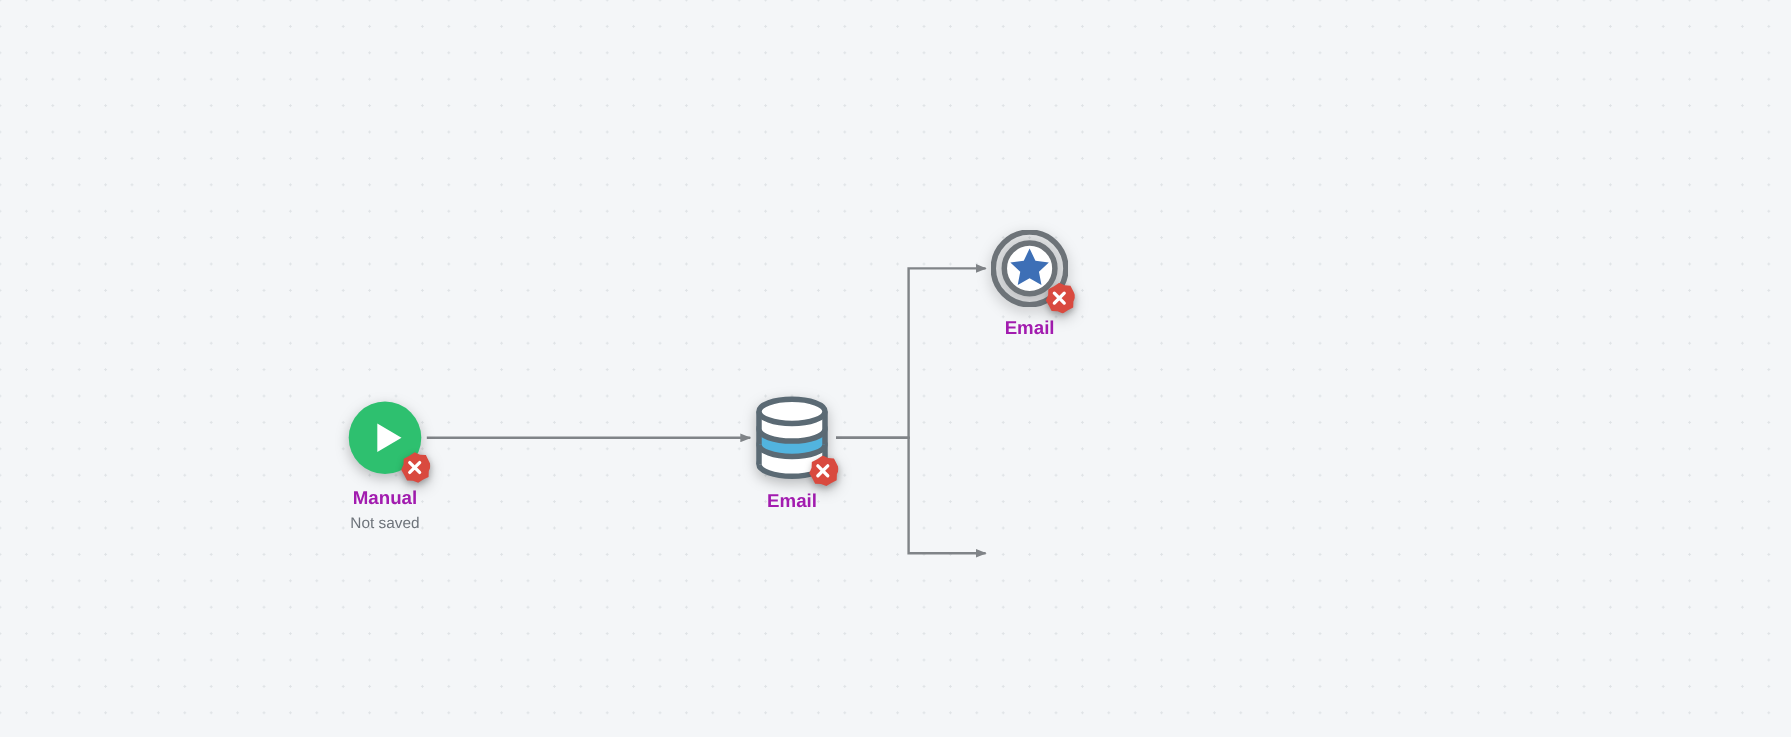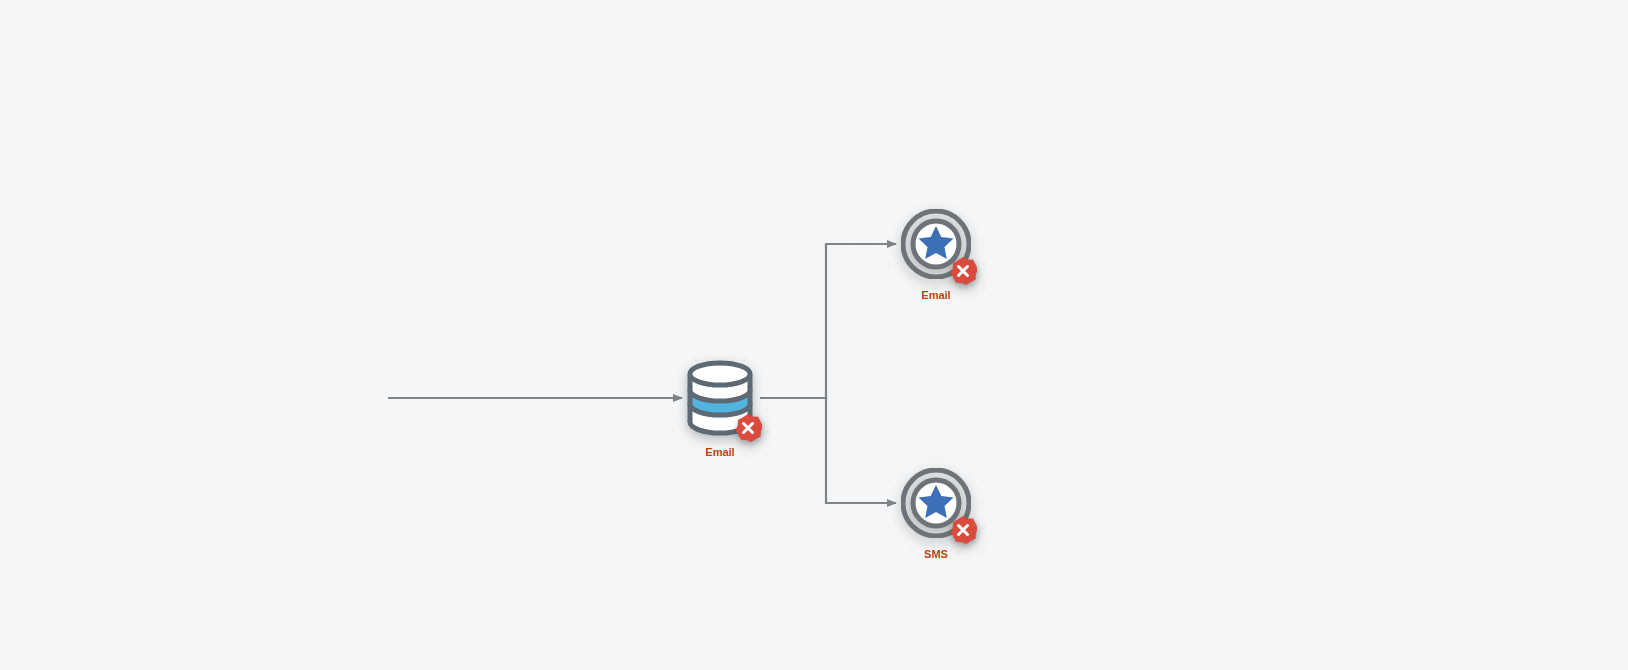--- a/index.html
+++ b/index.html
@@ -25,23 +25,23 @@
     left: 0; top: 0;
     width: 1628px; height: 670px;
     pointer-events: none;
   }
   .node {
     position: absolute;
     text-align: center;
     width: 120px;
   }
   .node .label-title {
-    font-size: 11px;
+    font-size: 17px;
     font-weight: 700;
-    color: #c2410c;
+    color: #a21caf;
     margin-top: 10px;
   }
   .node .label-sub {
     font-size: 14px;
     color: #6d737a;
     margin-top: 4px;
   }
   .icon-wrap {
     position: relative;
     width: 70px;
@@ -74,20 +74,36 @@
       </marker>
     </defs>
 
     <path d="M 388 398 L 682 398" stroke="#808488" stroke-width="2.2" fill="none" marker-end="url(#arrow)"></path>
 
     <path d="M 760 398 L 826 398 L 826 244 L 896 244" stroke="#808488" stroke-width="2.2" fill="none" marker-end="url(#arrow)"></path>
 
     <path d="M 760 398 L 826 398 L 826 503 L 896 503" stroke="#808488" stroke-width="2.2" fill="none" marker-end="url(#arrow)"></path>
   </svg>
 
+  <div class="node" style="left:290px; top:363px;">
+    <div class="icon-wrap icon-shadow">
+      <svg viewBox="0 0 70 70" width="70" height="70">
+        <circle cx="35" cy="35" r="33" fill="#2ec06f"></circle>
+        <path d="M28 22 L50 35 L28 48 Z" fill="#ffffff"></path>
+      </svg>
+      <div class="error-badge">
+        <svg viewBox="0 0 28 28" width="28" height="28">
+          <path d="M14 1 L18.5 3.2 L23.5 3.5 L25.8 8 L28 12.5 L26 17 L25.8 22 L21.3 24.3 L17 27 L12.5 25.2 L7.5 25 L5.2 20.5 L2.5 16 L4.5 11.5 L4.7 6.5 L9.2 4.2 Z" transform="translate(-1,-1) scale(1.07)" fill="#d94a3f"></path>
+          <path d="M9.5 9.5 L18.5 18.5 M18.5 9.5 L9.5 18.5" stroke="#ffffff" stroke-width="3" stroke-linecap="round"></path>
+        </svg>
+      </div>
+    </div>
+    <div class="label-title">Manual</div>
+    <div class="label-sub">Not saved</div>
+  </div>
 
   <div class="node" style="left:660px; top:360px;">
     <div class="icon-wrap icon-shadow" style="width:72px;height:76px;">
       <svg viewBox="0 0 72 76" width="72" height="76">
 
         <ellipse cx="36" cy="62" rx="30" ry="11" fill="#ffffff" stroke="#5b6a74" stroke-width="5"></ellipse>
         <rect x="6" y="44" width="60" height="18" fill="#ffffff"></rect>
         <line x1="6" y1="44" x2="6" y2="62" stroke="#5b6a74" stroke-width="5"></line>
         <line x1="66" y1="44" x2="66" y2="62" stroke="#5b6a74" stroke-width="5"></line>
 
@@ -123,30 +139,14 @@
       <div class="error-badge">
         <svg viewBox="0 0 28 28" width="28" height="28">
           <path d="M14 1 L18.5 3.2 L23.5 3.5 L25.8 8 L28 12.5 L26 17 L25.8 22 L21.3 24.3 L17 27 L12.5 25.2 L7.5 25 L5.2 20.5 L2.5 16 L4.5 11.5 L4.7 6.5 L9.2 4.2 Z" transform="translate(-1,-1) scale(1.07)" fill="#d94a3f"></path>
           <path d="M9.5 9.5 L18.5 18.5 M18.5 9.5 L9.5 18.5" stroke="#ffffff" stroke-width="3" stroke-linecap="round"></path>
         </svg>
       </div>
     </div>
     <div class="label-title">Email</div>
   </div>
 
-  <div class="node" style="left:876px; top:468px;">
-    <div class="icon-wrap icon-shadow">
-      <svg viewBox="0 0 70 70" width="70" height="70">
-        <circle cx="35" cy="35" r="33" fill="none" stroke="#6d7378" stroke-width="5"></circle>
-        <circle cx="35" cy="35" r="23" fill="#ffffff" stroke="#6d7378" stroke-width="5"></circle>
-        <path d="M35 17 L40.3 28.1 L52.5 29.6 L43.5 38 L45.8 50 L35 44 L24.2 50 L26.5 38 L17.5 29.6 L29.7 28.1 Z" fill="#3d6fb6"></path>
-      </svg>
-      <div class="error-badge">
-        <svg viewBox="0 0 28 28" width="28" height="28">
-          <path d="M14 1 L18.5 3.2 L23.5 3.5 L25.8 8 L28 12.5 L26 17 L25.8 22 L21.3 24.3 L17 27 L12.5 25.2 L7.5 25 L5.2 20.5 L2.5 16 L4.5 11.5 L4.7 6.5 L9.2 4.2 Z" transform="translate(-1,-1) scale(1.07)" fill="#d94a3f"></path>
-          <path d="M9.5 9.5 L18.5 18.5 M18.5 9.5 L9.5 18.5" stroke="#ffffff" stroke-width="3" stroke-linecap="round"></path>
-        </svg>
-      </div>
-    </div>
-    <div class="label-title">SMS</div>
-  </div>
 
 </div>
 
 </body></html>

